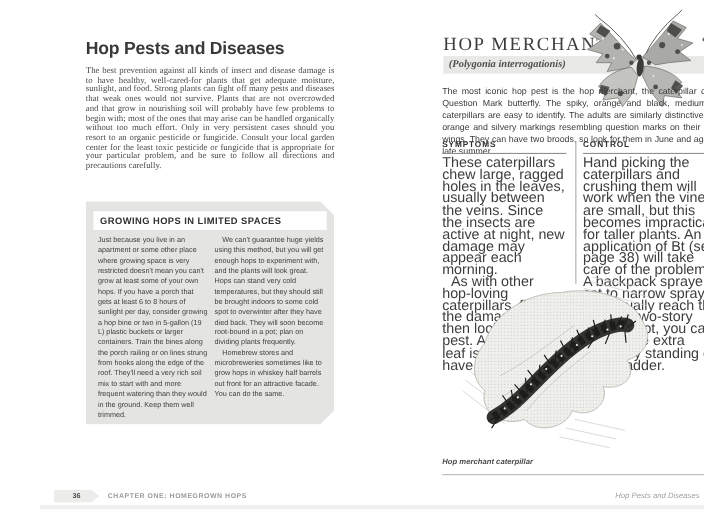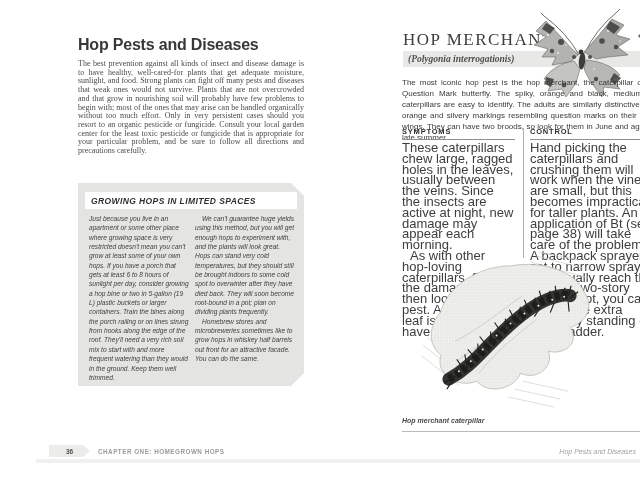--- a/index.html
+++ b/index.html
@@ -5,21 +5,21 @@
   html,body{margin:0;padding:0;background:#fff;}
   .canvas{position:relative;width:640px;height:480px;background:#ffffff;overflow:hidden;
           font-family:"Liberation Sans",sans-serif;color:#3a3a3a;margin-left:36px;}
   .abs{position:absolute;}
 
   
   .lp-title{left:42px;top:36px;font-size:16px;font-weight:700;letter-spacing:-0.2px;color:#383838;}
   .lp-intro{left:42px;top:60px;width:226px;font-family:Liberation Serif, serif;
             font-size:8px;line-height:8.7px;text-align:justify;color:#4a4a4a;}
   .lp-box{left:42px;top:183px;width:226px;height:203px;background:#e4e4e2;
-          clip-path:polygon(0 0,calc(100% - 13px) 0,100% 13px,100% calc(100% - 13px),calc(100% - 13px) 100%,0 100%);font-style:italic;}
+          clip-path:polygon(0 0,calc(100% - 13px) 0,100% 13px,100% calc(100% - 13px),calc(100% - 13px) 100%,0 100%);}
   .lp-box-titlebar{left:7px;top:9px;width:212px;height:17px;background:#ffffff;
           display:flex;align-items:center;padding-left:6px;box-sizing:border-box;}
   .lp-box-title{font-size:8.5px;font-weight:700;letter-spacing:0.4px;color:#2f2f2f;}
   .lp-col{top:31px;width:100px;font-size:6.6px;line-height:9.35px;color:#3f3f3f;text-align:left;}
   .lp-col p{margin:0;}
   .lp-col p.ind{text-indent:7px;}
   .lp-col1{left:11px;}
   .lp-col2{left:117px;}
 
   

